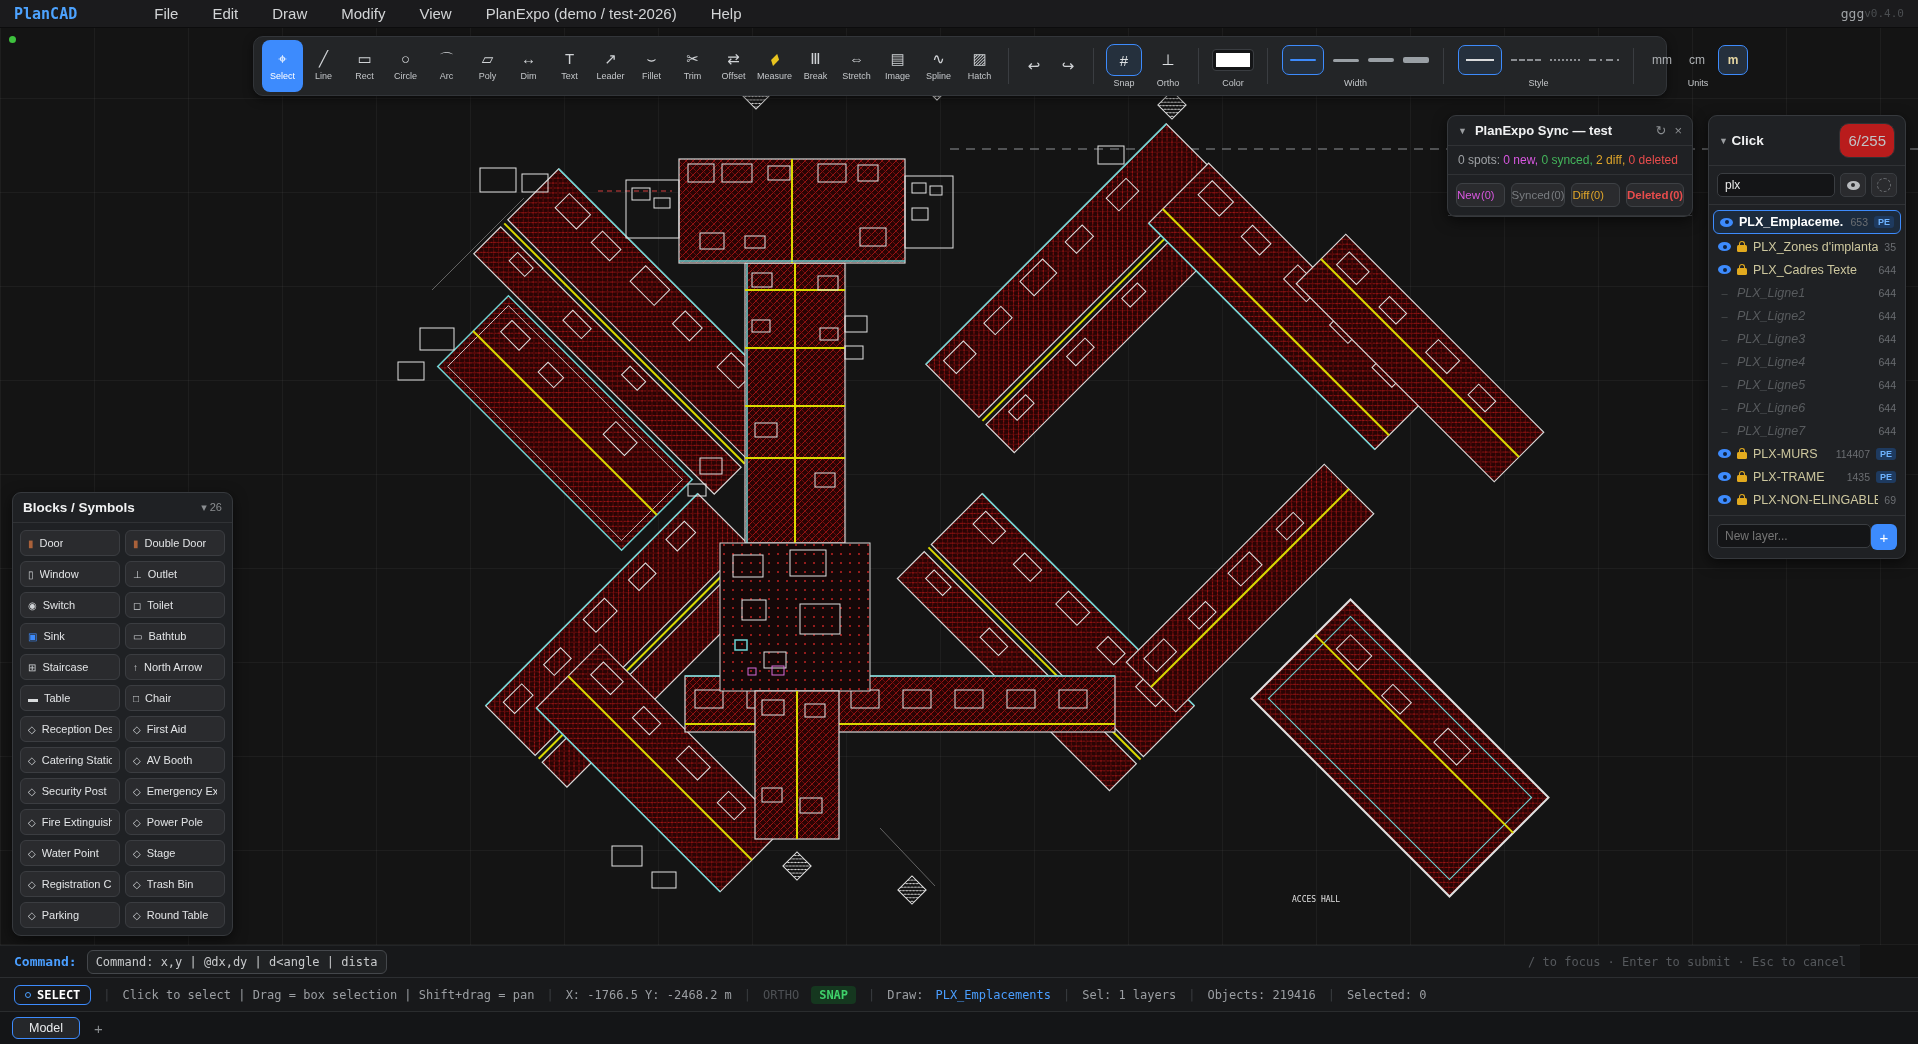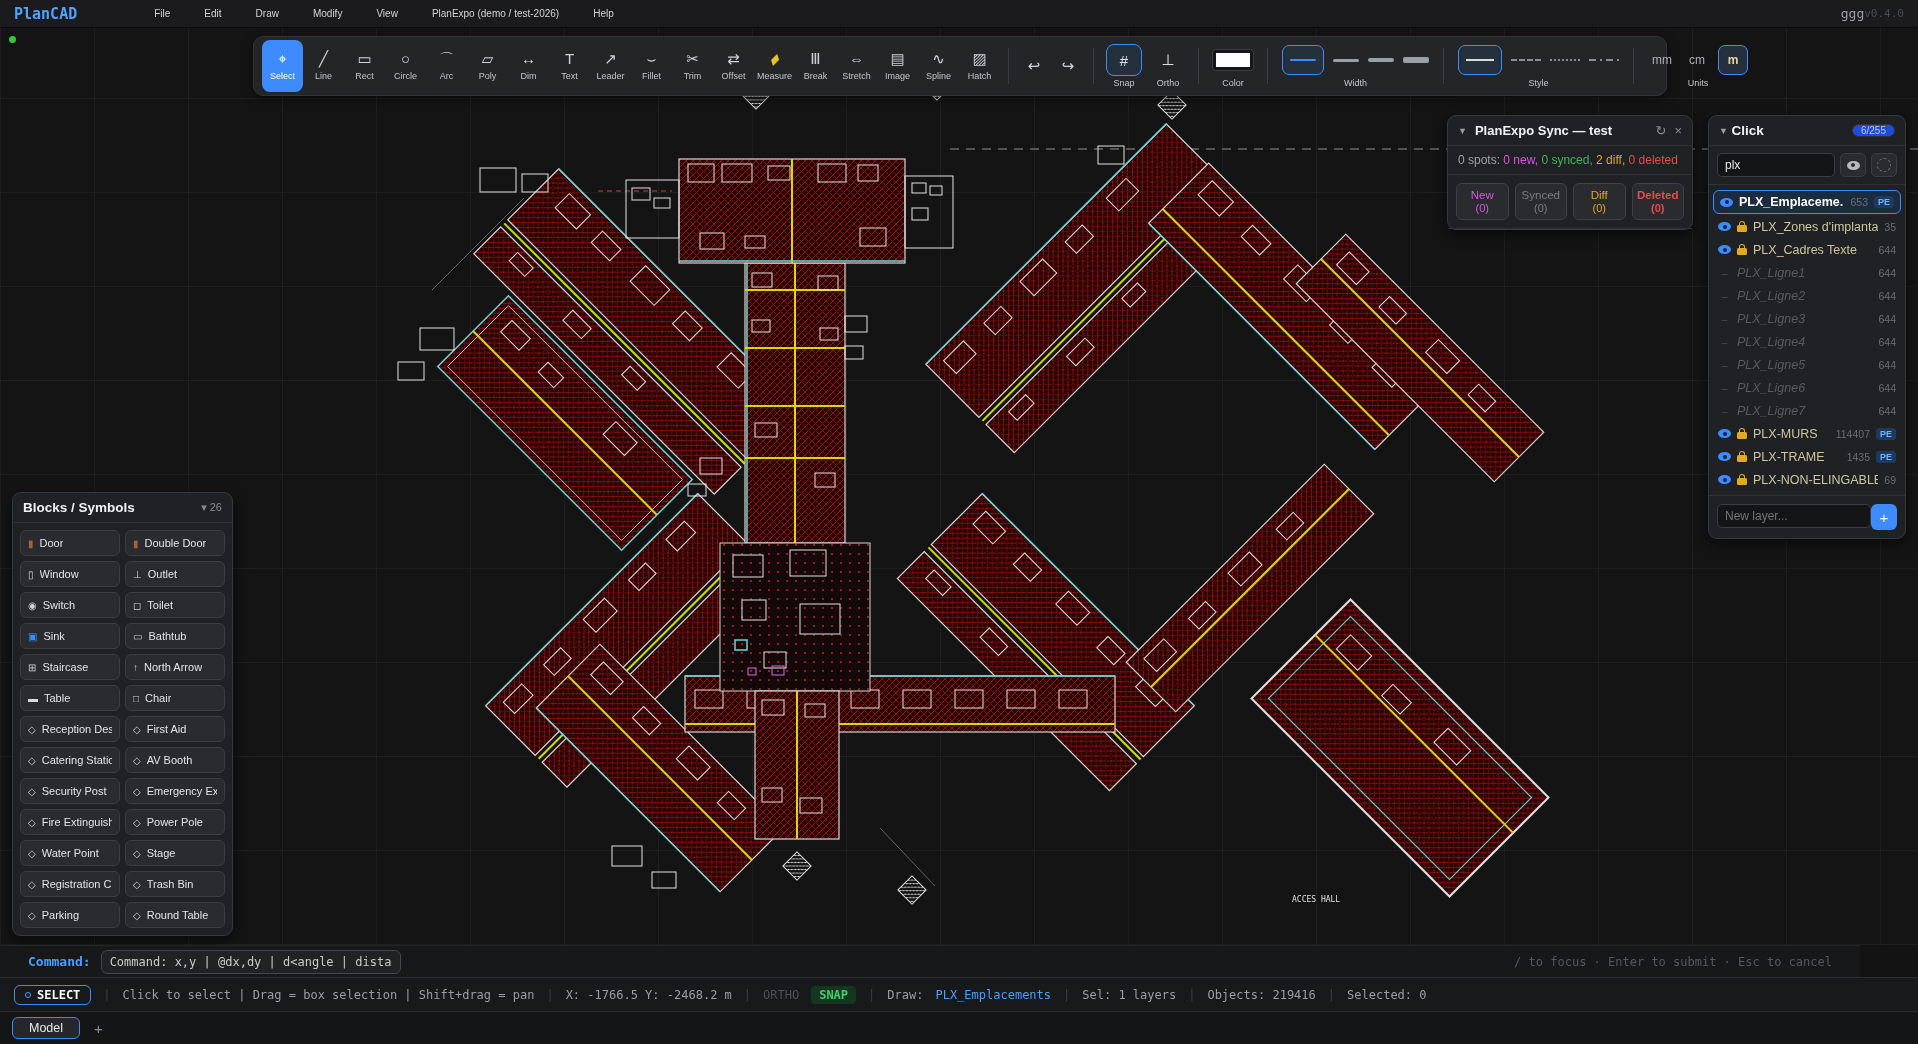--- a/index.html
+++ b/index.html
@@ -4,21 +4,21 @@
 <style>
   *{box-sizing:border-box;margin:0;padding:0;-webkit-font-smoothing:antialiased}
   html,body{width:1918px;height:1044px;overflow:hidden;background:#131313;
     font-family:"Liberation Sans",sans-serif;color:#d6d8da;font-size:13px}
   .mono{font-family:"DejaVu Sans Mono",monospace}
 
   
   .menubar{position:absolute;left:0;top:0;width:1918px;height:28px;background:#1b1b1d;
     border-bottom:1px solid #0c0c0d;display:flex;align-items:center;padding:0 14px;z-index:30}
   .brand{font-family:"DejaVu Sans Mono",monospace;font-weight:bold;color:#4da3ff;font-size:15px;margin-right:60px}
-  .menu-item{padding:0 17px;color:#d2d4d6;font-size:10px;cursor:default}
+  .menu-item{padding:0 17px;color:#d2d4d6;font-size:15px;cursor:default}
   .menubar .spacer{flex:1}
   .user{color:#9fa2a5;font-size:13px;}
   .version{color:#4a4d50;font-size:11px}
 
   
   .canvas{position:absolute;left:0;top:28px;width:1918px;height:917px;background:#141414;
     background-image:
       repeating-linear-gradient(0deg,rgba(255,255,255,0.045) 0 1px,transparent 1px 94px),
       repeating-linear-gradient(90deg,rgba(255,255,255,0.045) 0 1px,transparent 1px 94px);z-index:1}
   .green-dot{position:absolute;left:9px;top:8px;width:7px;height:7px;border-radius:50%;background:#3ec13e}
@@ -83,29 +83,29 @@
   
   .sync{left:1447px;top:115px;width:246px}
   .sync-head{display:flex;align-items:center;gap:8px;padding:7px 10px;border-bottom:1px solid #303235}
   .tri{color:#9a9da0;font-size:9px}
   .sync-title{font-weight:bold;font-size:13px;color:#f0f1f2;flex:1}
   .hicon{color:#8a8d90;font-size:13px;cursor:pointer}
   .sync-stats{padding:7px 10px;font-size:12px;border-bottom:1px solid #303235;white-space:nowrap}
   .st-pre{color:#9fa2a5}.st-new{color:#d857e0}.st-sync{color:#43b35a}.st-diff{color:#e0a62a}.st-del{color:#e84c4c}
   .sync-filters{display:flex;gap:6px;padding:8px;border-bottom:1px solid #303235}
   .fbtn{flex:1;background:#2a2b2e;border:1px solid #3e4145;border-radius:6px;padding:5px 0;
-    display:flex;flex-direction:column;align-items:center;gap:1px;font-size:11.5px;cursor:pointer}
+    display:flex;flex-direction:row;align-items:center;gap:1px;font-size:11.5px;cursor:pointer}
   .fbtn .cnt{font-size:11px}
   .f-new{color:#d857e0}.f-sync{color:#7a7d81}.f-diff{color:#e0a62a;font-weight:normal}.f-del{color:#e84c4c;font-weight:bold}
   .sync-empty{padding:20px 0 22px;text-align:center;color:#6f7276;font-size:13px}
 
   
   .layers{left:1708px;top:115px;width:198px}
-  .badge-pill{background:#1d4ed8;border:1px solid #303235;color:#c0c3c6;font-size:10px;
-    padding:0 8px;border-radius:10px}
+  .badge-pill{background:#b91c1c;border:1px solid #303235;color:#c0c3c6;font-size:15px;
+    padding:8px 8px;border-radius:10px}
   .lay-search{display:flex;gap:5px;padding:7px 8px;border-bottom:1px solid #303235}
   .lay-input{flex:1;min-width:0;height:24px;background:#141517;border:1px solid #3a3d41;border-radius:5px;
     color:#e8e8e8;font-size:12px;padding:0 7px;outline:none}
   .sq-btn{width:26px;height:24px;background:#2a2b2e;border:1px solid #3a3d41;border-radius:5px;
     display:flex;align-items:center;justify-content:center;cursor:pointer;flex:none}
   .eye{width:13px;height:9px;background:#3d8bfd;border-radius:50%;position:relative;flex:none}
   .eye:after{content:"";position:absolute;left:4.5px;top:2.5px;width:4px;height:4px;border-radius:50%;background:#0f2342}
   .eye.gray{background:#b8bbbe}.eye.gray:after{background:#2a2b2e}
   .dashcirc{width:14px;height:14px;border:1.5px dashed #6a6d71;border-radius:50%}
   .lay-list{padding:4px 0}
@@ -120,21 +120,21 @@
   .lock{width:10px;height:7px;background:#e2aa1f;border-radius:1.5px;position:relative;flex:none;margin-top:3px}
   .lock:before{content:"";position:absolute;top:-4px;left:2px;width:4px;height:3px;border:1.5px solid #e2aa1f;
     border-bottom:none;border-radius:3px 3px 0 0}
   .pe{background:#1e3a5f;color:#6db3ff;font-size:9px;font-weight:bold;padding:1px 4px;border-radius:3px;flex:none}
   .lay-new{display:flex;padding:8px;border-top:1px solid #303235}
   .addbtn{width:26px;height:26px;background:#3d8bfd;border-radius:6px;color:#fff;font-size:15px;
     display:flex;align-items:center;justify-content:center;cursor:pointer;flex:none}
 
   
   .cmdrow{position:absolute;left:0;top:945px;width:1860px;height:32px;background:#17181a;
-    display:flex;align-items:center;padding:0 28px;gap:10px;z-index:25;border-top:1px solid #232527}
+    display:flex;align-items:center;padding:0 14px;gap:10px;z-index:25;border-top:1px solid #232527}
   .cmd-label{color:#4a9eff;font-size:13px;font-weight:bold}
   .cmd-input{width:300px;height:24px;background:#202224;border:1px solid #44474b;border-radius:6px;
     color:#ced0d3;font-size:12px;padding:0 8px;outline:none;font-family:"DejaVu Sans Mono",monospace}
   .cmd-input::placeholder{color:#c8cacc}
   .cmd-hint{margin-left:auto;color:#55585c;font-size:12px}
   .statusrow{position:absolute;left:0;top:977px;width:1918px;height:34px;background:#18191b;
     border-top:1px solid #2c2e31;display:flex;align-items:center;padding:0 14px;gap:12px;z-index:25;
     font-family:"DejaVu Sans Mono",monospace;font-size:12px;color:#9b9ea2;white-space:nowrap}
   .selbtn{border:1.5px solid #3d8bfd;border-radius:6px;padding:2px 10px;display:flex;align-items:center;gap:6px;
     color:#fff;font-weight:bold;cursor:pointer}

